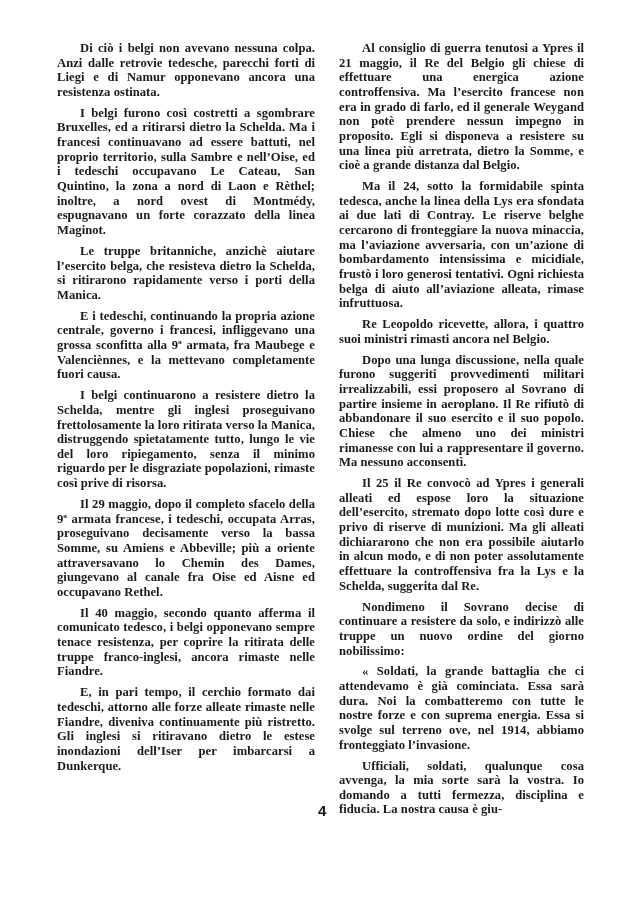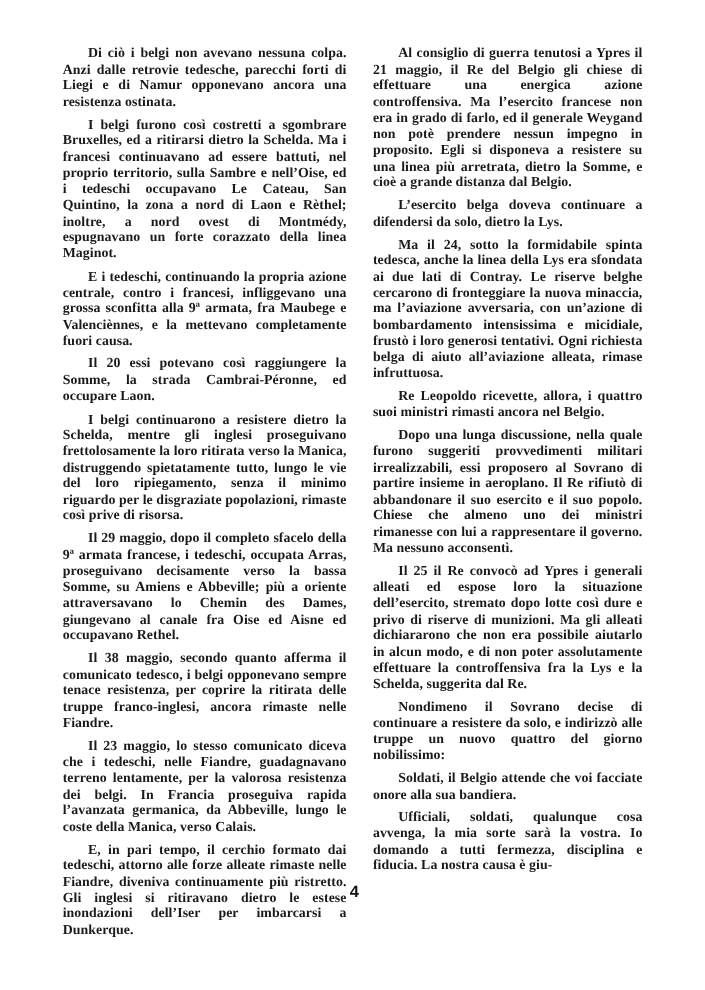--- a/index.html
+++ b/index.html
@@ -54,37 +54,35 @@
     }
   </style>
 </head>
 <body>
 
 <div class="page">
 
   <div class="column col-left">
     <p class="para">Di ciò i belgi non avevano nessuna colpa. Anzi dalle retrovie tedesche, parecchi forti di Liegi e di Namur opponevano ancora una resistenza ostinata.</p>
     <p class="para">I belgi furono così costretti a sgombrare Bruxelles, ed a ritirarsi dietro la Schelda. Ma i francesi continuavano ad essere battuti, nel proprio territorio, sulla Sambre e nell’Oise, ed i tedeschi occupavano Le Cateau, San Quintino, la zona a nord di Laon e Rèthel; inoltre, a nord ovest di Montmédy, espugnavano un forte corazzato della linea Maginot.</p>
-    <p class="para">E i tedeschi, continuando la propria azione centrale, contro i francesi, infliggevano una grossa sconfitta alla 9ª armata, fra Maubege e Valenciènnes, e la mettevano completamente fuori causa.</p>
-    <p class="para">Il 20 essi potevano così raggiungere la Somme, la strada Cambrai-Péronne, ed occupare Laon.</p>
+    <p class="para">Le truppe britanniche, anzichè aiutare l’esercito belga, che resisteva dietro la Schelda, si ritirarono rapidamente verso i porti della Manica.</p>
+    <p class="para">E i tedeschi, continuando la propria azione centrale, governo i francesi, infliggevano una grossa sconfitta alla 9ª armata, fra Maubege e Valenciènnes, e la mettevano completamente fuori causa.</p>
     <p class="para">I belgi continuarono a resistere dietro la Schelda, mentre gli inglesi proseguivano frettolosamente la loro ritirata verso la Manica, distruggendo spietatamente tutto, lungo le vie del loro ripiegamento, senza il minimo riguardo per le disgraziate popolazioni, rimaste così prive di risorsa.</p>
     <p class="para">Il 29 maggio, dopo il completo sfacelo della 9ª armata francese, i tedeschi, occupata Arras, proseguivano decisamente verso la bassa Somme, su Amiens e Abbeville; più a oriente attraversavano lo Chemin des Dames, giungevano al canale fra Oise ed Aisne ed occupavano Rethel.</p>
-    <p class="para">Il 38 maggio, secondo quanto afferma il comunicato tedesco, i belgi opponevano sempre tenace resistenza, per coprire la ritirata delle truppe franco-inglesi, ancora rimaste nelle Fiandre.</p>
-    <p class="para">Il 23 maggio, lo stesso comunicato diceva che i tedeschi, nelle Fiandre, guadagnavano terreno lentamente, per la valorosa resistenza dei belgi. In Francia proseguiva rapida l’avanzata germanica, da Abbeville, lungo le coste della Manica, verso Calais.</p>
+    <p class="para">Il 40 maggio, secondo quanto afferma il comunicato tedesco, i belgi opponevano sempre tenace resistenza, per coprire la ritirata delle truppe franco-inglesi, ancora rimaste nelle Fiandre.</p>
     <p class="para">E, in pari tempo, il cerchio formato dai tedeschi, attorno alle forze alleate rimaste nelle Fiandre, diveniva continuamente più ristretto. Gli inglesi si ritiravano dietro le estese inondazioni dell’Iser per imbarcarsi a Dunkerque.</p>
 
   </div>
 
   <div class="column col-right">
     <p class="para">Al consiglio di guerra tenutosi a Ypres il 21 maggio, il Re del Belgio gli chiese di effettuare una energica azione controffensiva. Ma l’esercito francese non era in grado di farlo, ed il generale Weygand non potè prendere nessun impegno in proposito. Egli si disponeva a resistere su una linea più arretrata, dietro la Somme, e cioè a grande distanza dal Belgio.</p>
-    <p class="para">L’esercito belga doveva continuare a difendersi da solo, dietro la Lys.</p>
     <p class="para">Ma il 24, sotto la formidabile spinta tedesca, anche la linea della Lys era sfondata ai due lati di Contray. Le riserve belghe cercarono di fronteggiare la nuova minaccia, ma l’aviazione avversaria, con un’azione di bombardamento intensissima e micidiale, frustò i loro generosi tentativi. Ogni richiesta belga di aiuto all’aviazione alleata, rimase infruttuosa.</p>
     <p class="para">Re Leopoldo ricevette, allora, i quattro suoi ministri rimasti ancora nel Belgio.</p>
     <p class="para">Dopo una lunga discussione, nella quale furono suggeriti provvedimenti militari irrealizzabili, essi proposero al Sovrano di partire insieme in aeroplano. Il Re rifiutò di abbandonare il suo esercito e il suo popolo. Chiese che almeno uno dei ministri rimanesse con lui a rappresentare il governo. Ma nessuno acconsentì.</p>
     <p class="para">Il 25 il Re convocò ad Ypres i generali alleati ed espose loro la situazione dell’esercito, stremato dopo lotte così dure e privo di riserve di munizioni. Ma gli alleati dichiararono che non era possibile aiutarlo in alcun modo, e di non poter assolutamente effettuare la controffensiva fra la Lys e la Schelda, suggerita dal Re.</p>
-    <p class="para">Nondimeno il Sovrano decise di continuare a resistere da solo, e indirizzò alle truppe un nuovo quattro del giorno nobilissimo:</p>
-    <p class="para">Soldati, il Belgio attende che voi facciate onore alla sua bandiera.</p>
+    <p class="para">Nondimeno il Sovrano decise di continuare a resistere da solo, e indirizzò alle truppe un nuovo ordine del giorno nobilissimo:</p>
+    <p class="para">« Soldati, la grande battaglia che ci attendevamo è già cominciata. Essa sarà dura. Noi la combatteremo con tutte le nostre forze e con suprema energia. Essa si svolge sul terreno ove, nel 1914, abbiamo fronteggiato l’invasione.</p>
     <p class="para">Ufficiali, soldati, qualunque cosa avvenga, la mia sorte sarà la vostra. Io domando a tutti fermezza, disciplina e fiducia. La nostra causa è giu-</p>
   </div>
 
   <div class="page-number">4</div>
 
 </div>
 
 </body></html>

